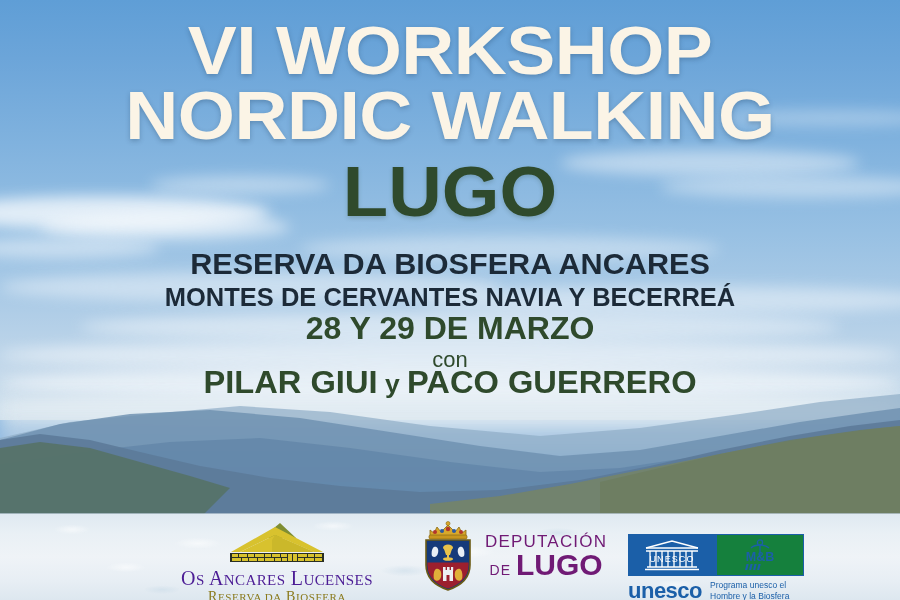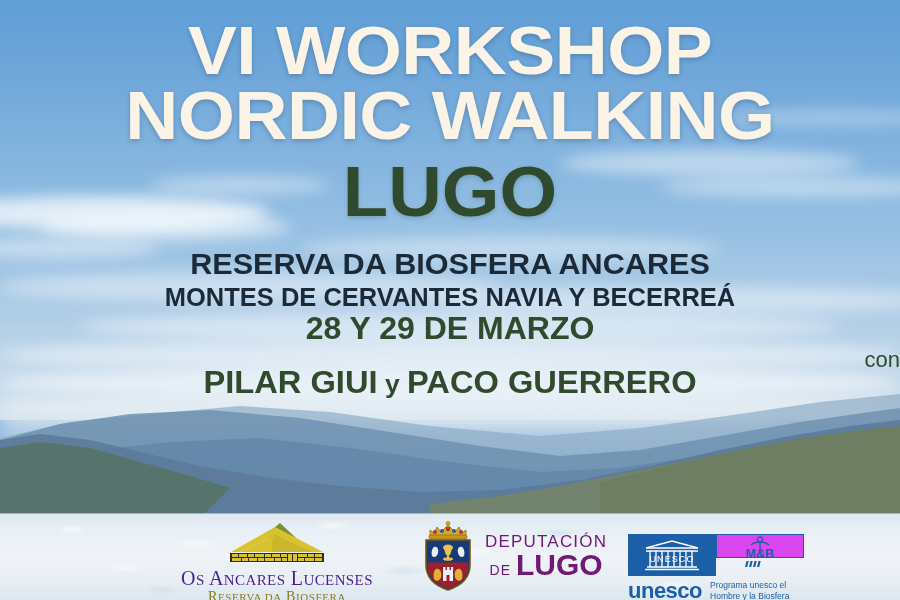--- a/index.html
+++ b/index.html
@@ -68,21 +68,21 @@
      color:#2f4a2c;line-height:1;transform:scaleX(1.06);
      text-shadow:0 2px 4px rgba(40,70,50,.22);}
 
   .t-res{position:absolute;left:0;top:247px;width:900px;font-size:30px;font-weight:bold;
      color:#1c2a38;letter-spacing:0px;transform:scaleX(1.02);}
   .t-montes{position:absolute;left:0;top:283px;width:900px;font-size:25px;font-weight:bold;
      color:#1c2a38;letter-spacing:0px;transform:scaleX(1.02);}
   .t-fecha{position:absolute;left:0;top:310px;width:900px;font-size:32px;font-weight:bold;
      color:#2f4a2c;letter-spacing:0px;transform:scaleX(1.0);}
   .t-con{position:absolute;left:0;top:347px;width:900px;font-size:22px;font-weight:normal;
-     color:#2f4a2c;text-align:right;}
+     color:#2f4a2c;}
   .t-names{position:absolute;left:0;top:364px;width:900px;font-size:32px;font-weight:bold;
      color:#2f4a2c;transform:scaleX(1.02);}
   .t-names .low{font-size:26px;font-weight:bold;}
 
   
   .logos{position:absolute;left:0;top:518px;width:900px;height:82px;}
 
   
   .ancares{position:absolute;left:166px;top:4px;width:222px;text-align:center;}
   .anc-mark{width:110px;height:44px;margin:0 auto;display:block;}
@@ -98,22 +98,22 @@
   .dep-shield{width:56px;height:72px;flex:0 0 auto;}
   .dep-txt{line-height:1.0;color:#701a75;}
   .dep-l1{font-size:17px;letter-spacing:1.2px;}
   .dep-l2{font-size:14px;letter-spacing:1px;text-align:center;}
   .dep-l2 b{font-size:30px;font-weight:bold;letter-spacing:0px;}
 
   
   .unesco{position:absolute;left:628px;top:16px;width:190px;}
   .un-boxes{display:flex;width:176px;height:42px;}
   .un-b1{width:88px;height:42px;background:#1b5fa8;display:flex;align-items:center;justify-content:center;}
-  .un-b2{width:88px;height:24px;background:#d946ef;border:1px solid #1b5fa8;box-sizing:border-box;
-     display:flex;justify-content:center;}
+  .un-b2{width:88px;height:42px;background:#15803d;border:1px solid #1b5fa8;box-sizing:border-box;
+     display:flex;align-items:center;justify-content:center;}
   .un-bottom{display:flex;align-items:center;gap:8px;margin-top:4px;}
   .un-word{font-size:22px;font-weight:bold;color:#1b5fa8;letter-spacing:-.5px;line-height:1;}
   .un-sub{font-size:8.5px;color:#1b5fa8;line-height:1.25;}
 </style>
 </head>
 <body>
 
 <div id="poster">
 
   <div class="sky"></div>

